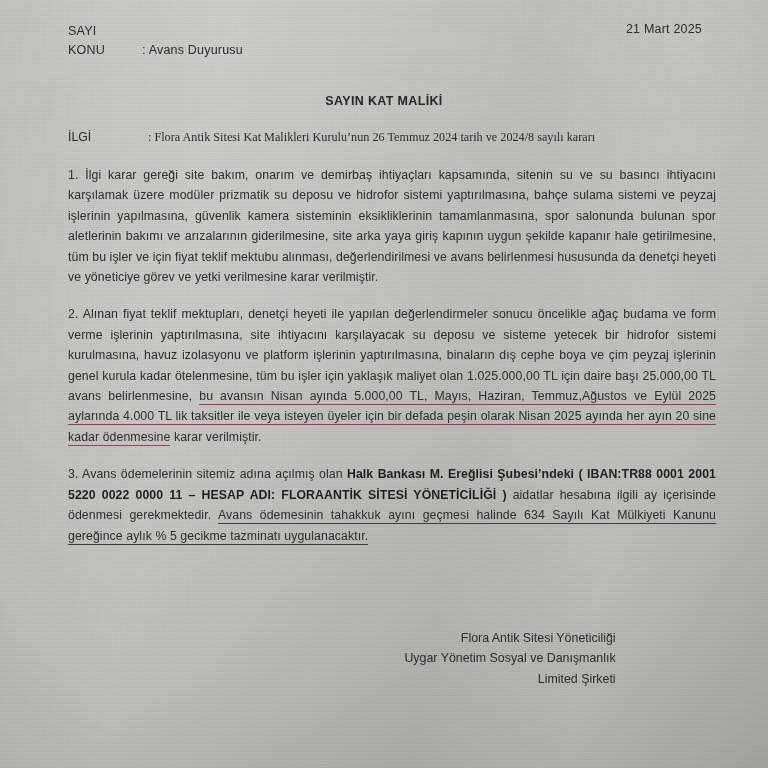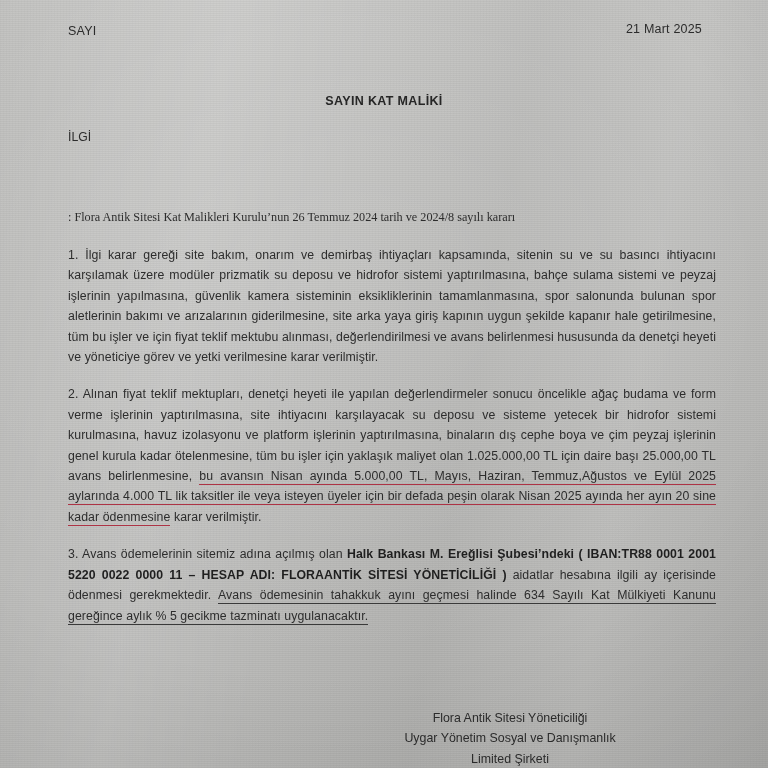--- a/index.html
+++ b/index.html
@@ -115,21 +115,20 @@
   }
 
   
   .ref-zone {
     padding: 0 52px 0 68px;
     margin-top: 22px;
     font-size: 12.2px;
   }
   .ref-row {
     display: flex;
-    flex-direction: column;
   }
   .ref-key {
     width: 80px;
     flex: 0 0 80px;
   }
   .ref-val {
     flex: 1;
     font-family: Liberation Serif, serif;
   }
 
@@ -170,38 +169,42 @@
   }
 
   
   .sign-zone {
     margin-top: 82px;
     padding-right: 78px;
     text-align: center;
   }
   .sign-inner {
     display: inline-block;
-    text-align: center;
+    text-align: right;
     font-size: 12.4px;
     line-height: 20.5px;
     color: #2b2b2b;
     margin-left: 330px;
   }
   .sign-line { white-space: nowrap; }
 </style>
 </head>
 <body>
 
 <div id="scan">
   <div class="page">
 
     <div class="header-zone">
       <div class="meta-block">
         <div class="meta-row">
           <span class="meta-key">SAYI</span>
+        </div>
+        <div class="meta-row">
+          <span class="meta-key">KONU</span>
+          <span class="meta-val">: Avans Duyurusu</span>
         </div>
       </div>
       <div class="doc-date">21 Mart 2025</div>
     </div>
 
     <div class="doc-title">SAYIN KAT MALİKİ</div>
 
     <div class="ref-zone">
       <div class="ref-row">
         <span class="ref-key">İLGİ</span>

